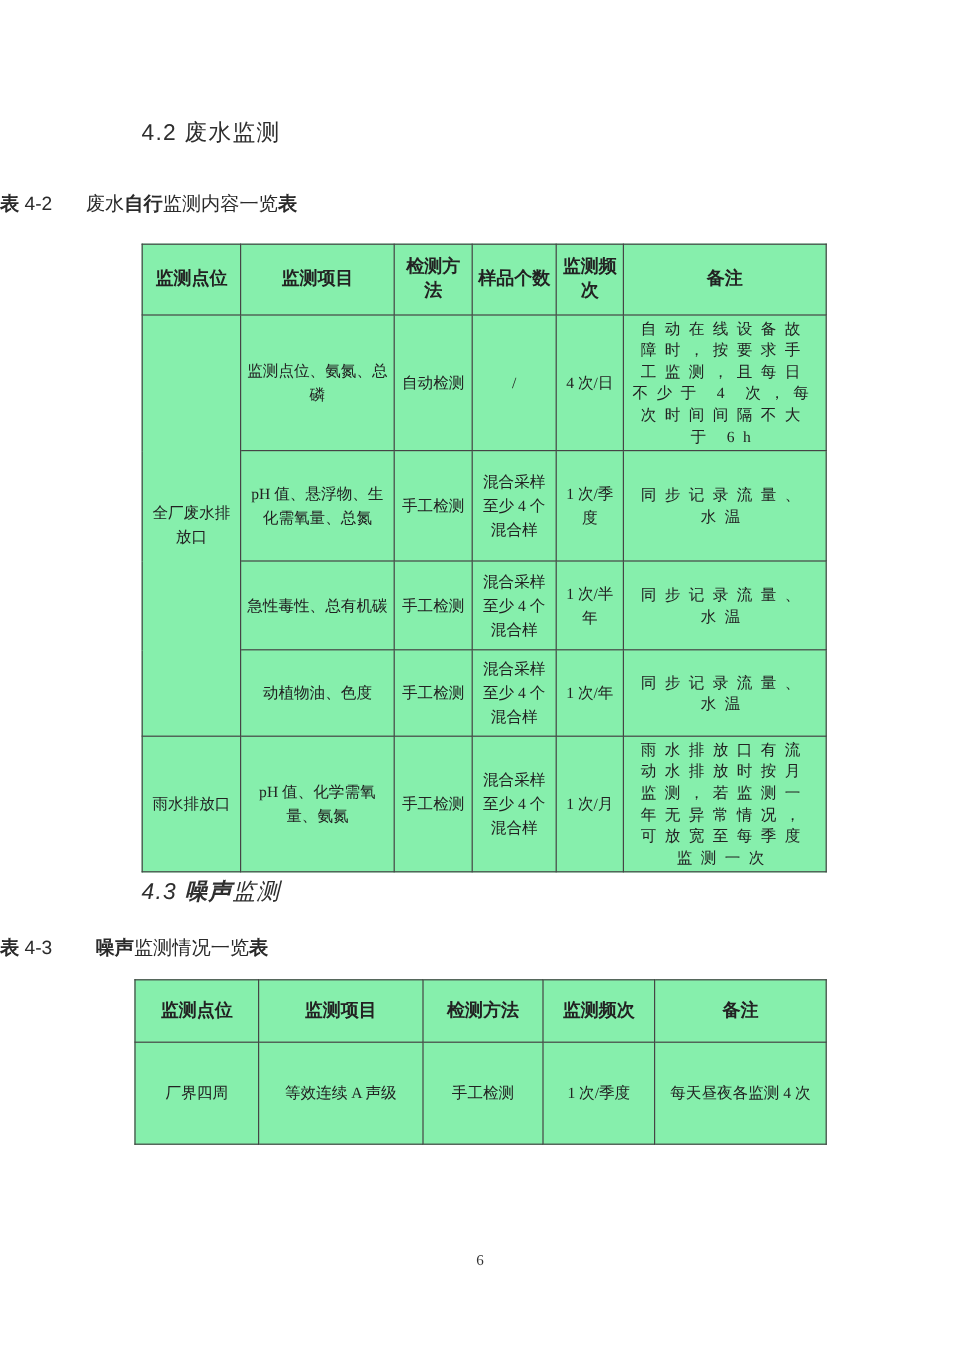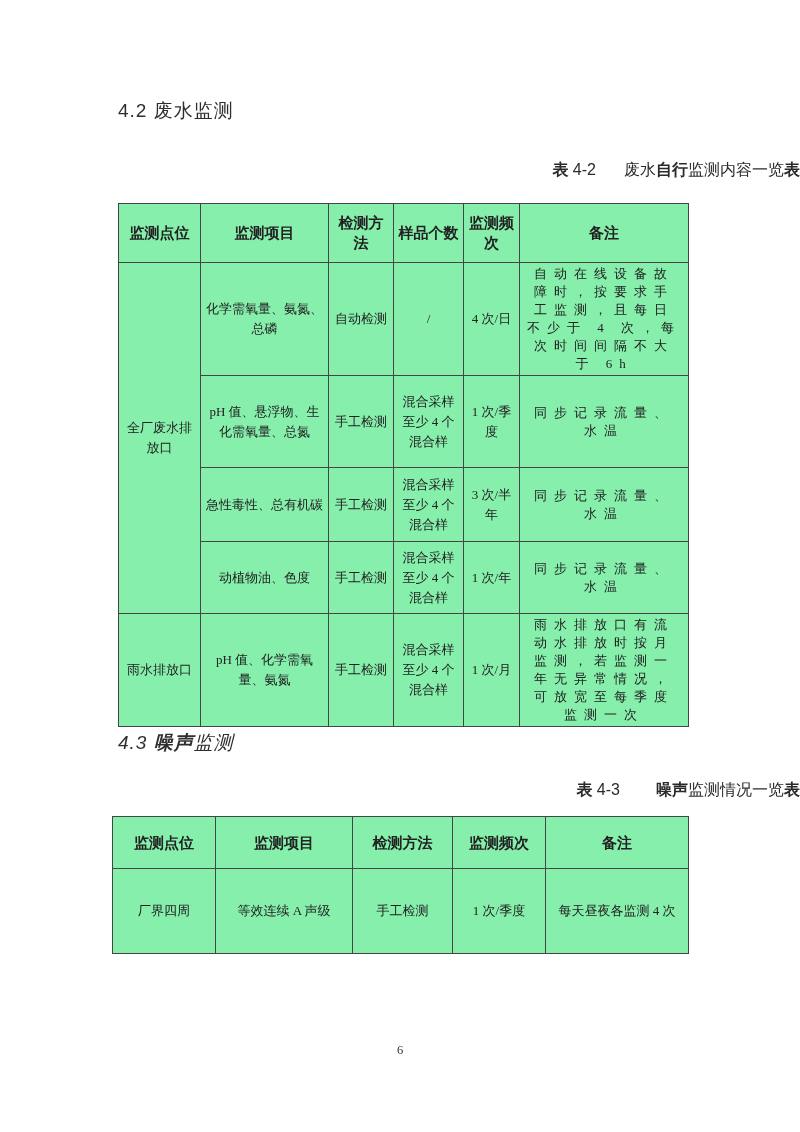--- a/index.html
+++ b/index.html
@@ -8,21 +8,21 @@
     background:#ffffff; color:#1f1f1f; overflow:hidden;
     font-family:"Liberation Serif","DejaVu Serif",serif;
     padding-left:32px;
   }
   .heading {
     position:absolute;
     font-family:"Liberation Sans","DejaVu Sans",sans-serif;
     font-size:19px; color:#2e2e2e; letter-spacing:1px; white-space:nowrap;
   }
   .tbl-title {
-    position:absolute; left:0; width:800px; text-align:right;
+    position:absolute; left:0; width:800px; text-align:left;
     font-family:"Liberation Sans","DejaVu Sans",sans-serif;
     font-size:16px; color:#2a2a2a; white-space:nowrap;
   }
   .tbl-title .lbl42 { margin-right:28px; }
   .tbl-title .lbl43 { margin-right:36px; }
   .b { font-weight:bold; }
   table {
     position:absolute; border-collapse:collapse; table-layout:fixed;
     background:#86efac;
   }
@@ -82,38 +82,38 @@
         <th>监测项目</th>
         <th>检测方法</th>
         <th>样品个数</th>
         <th>监测频次</th>
         <th>备注</th>
       </tr>
     </thead>
     <tbody>
       <tr class="r1">
         <td rowspan="4">全厂废水排放口</td>
-        <td>化学需氧量、氨氮、总磷</td>
+        <td>监测点位、氨氮、总磷</td>
         <td>自动检测</td>
         <td>/</td>
         <td>4 次/日</td>
         <td class="spaced">自动在线设备故障时，按要求手工监测，且每日不少于 4 次，每次时间间隔不大于 6h</td>
       </tr>
       <tr class="r2">
         <td>pH 值、悬浮物、生化需氧量、总氮</td>
         <td>手工检测</td>
         <td>混合采样至少 4 个混合样</td>
         <td>1 次/季度</td>
         <td class="spaced">同步记录流量、水温</td>
       </tr>
       <tr class="r3">
         <td>急性毒性、总有机碳</td>
         <td>手工检测</td>
         <td>混合采样至少 4 个混合样</td>
-        <td>3 次/半年</td>
+        <td>1 次/半年</td>
         <td class="spaced">同步记录流量、水温</td>
       </tr>
       <tr class="r4">
         <td>动植物油、色度</td>
         <td>手工检测</td>
         <td>混合采样至少 4 个混合样</td>
         <td>1 次/年</td>
         <td class="spaced">同步记录流量、水温</td>
       </tr>
       <tr class="r5">

